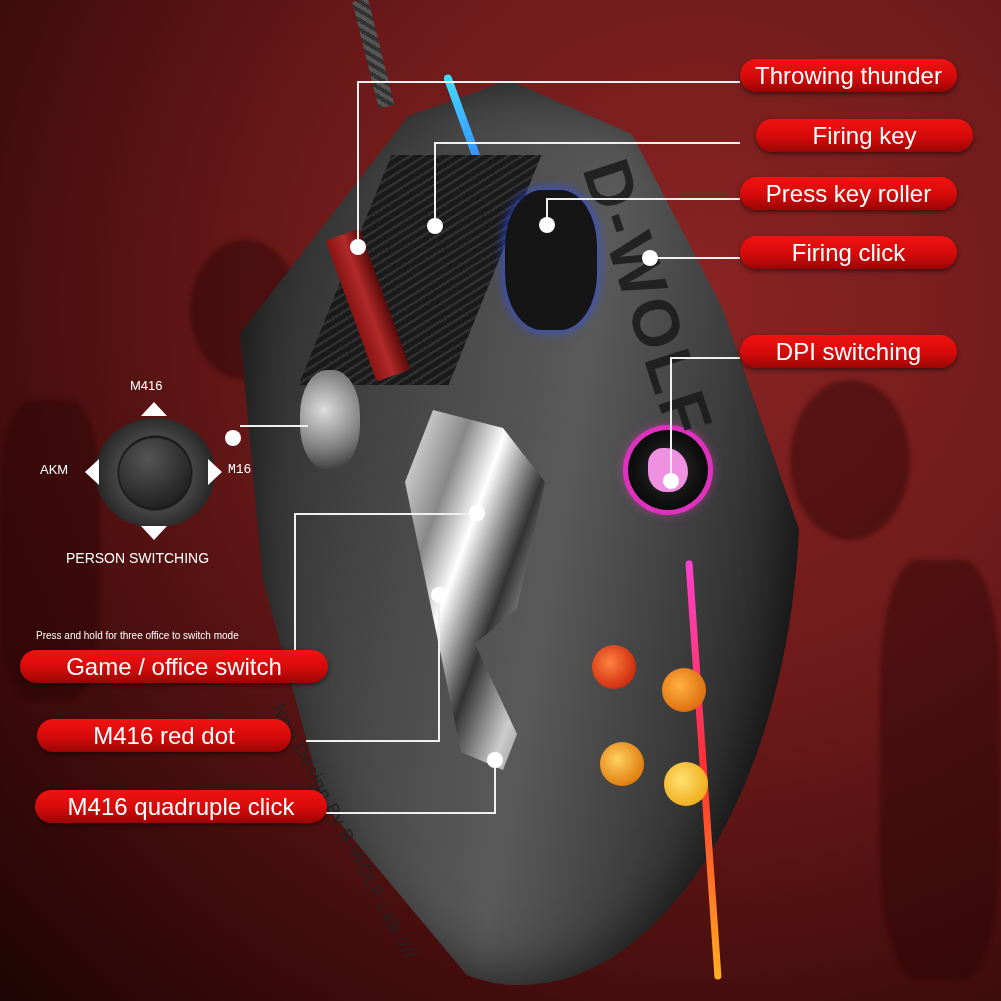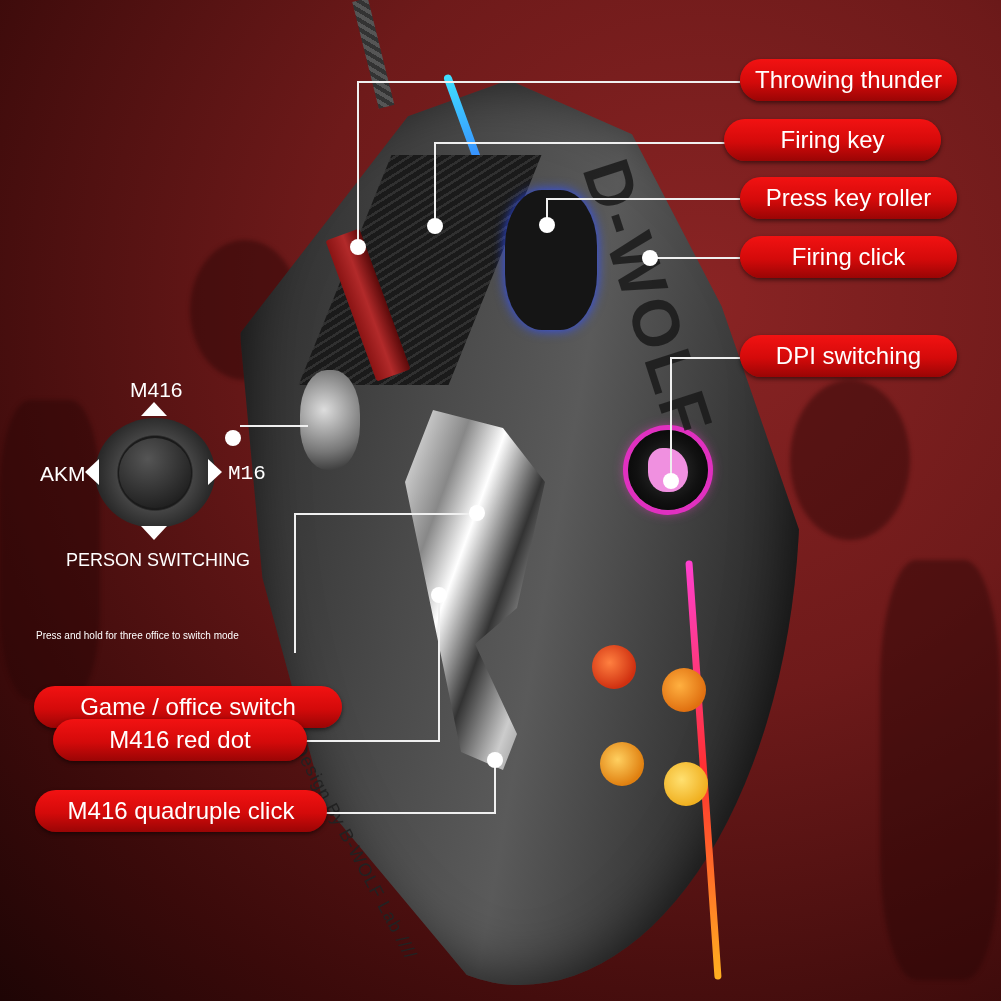--- a/index.html
+++ b/index.html
@@ -22,27 +22,27 @@
     background:linear-gradient(110deg,#eee 0%,#888 25%,#fff 40%,#333 60%,#ccc 80%,#666 100%);
     clip-path:polygon(20% 0%,70% 5%,100% 20%,80% 55%,50% 65%,80% 90%,70% 100%,40% 95%,0% 20%);
     filter:drop-shadow(0 0 4px #e020b0);}
   .dpi-button{position:absolute;left:628px;top:430px;width:80px;height:80px;border-radius:50%;background:radial-gradient(circle,#333 0%,#111 55%,#000 100%);box-shadow:0 0 0 5px #e030c0,0 0 14px #ff40d0;}
   .dpi-logo{position:absolute;left:20px;top:18px;width:40px;height:44px;background:#f090e0;border-radius:40% 60% 50% 50%;}
   .led{position:absolute;width:44px;height:44px;border-radius:50%;background:radial-gradient(circle at 40% 40%,#ffd060,#e08010 70%);}
   .brand-text{position:absolute;left:640px;top:150px;color:#1a1a1a;font-weight:bold;font-size:66px;transform:rotate(72deg);transform-origin:left top;letter-spacing:4px;opacity:.85;white-space:nowrap;}
   .curve-text{position:absolute;left:286px;top:700px;color:#222;font-size:18px;transform:rotate(62deg);transform-origin:left top;white-space:nowrap;letter-spacing:1px;}
   .line{position:absolute;background:#f0f0f0;}
   .dot{position:absolute;width:16px;height:16px;border-radius:50%;background:#fff;margin:-8px 0 0 -8px;}
-  .pill{position:absolute;height:42px;border-radius:22px;
+  .pill{position:absolute;height:33px;border-radius:22px;
     background:linear-gradient(180deg,#f21212 0%,#d40a0a 55%,#9a0505 100%);
     box-shadow:0 2px 4px rgba(0,0,0,.5);color:#fff;font-size:24px;display:flex;align-items:center;justify-content:center;white-space:nowrap;}
   .joystick{position:absolute;left:95px;top:418px;width:120px;height:110px;border-radius:50%;background:radial-gradient(circle,#2c2c2c 0%,#1a1a1a 45%,#444 47%,#2a2a2a 70%,#111 100%);}
   .joy-center{position:absolute;left:24px;top:20px;width:72px;height:70px;border-radius:50%;background:radial-gradient(circle at 40% 30%,#555,#111);}
   .tri{position:absolute;width:0;height:0;}
-  .joy-label{position:absolute;color:#fff;font-size:21px;}
+  .joy-label{position:absolute;color:#fff;font-size:13px;}
   .hint{position:absolute;left:36px;top:630px;color:#fff;font-size:10px;}
 </style>
 </head>
 <body>
 
 <div class="bg-figure" style="left:190px;top:240px;width:110px;height:140px;"></div>
 <div class="bg-figure" style="left:790px;top:380px;width:120px;height:160px;"></div>
 <div class="bg-figure" style="left:880px;top:560px;width:120px;height:420px;border-radius:30%;"></div>
 <div class="bg-figure" style="left:0px;top:400px;width:100px;height:300px;border-radius:30%;"></div>
 
@@ -93,34 +93,34 @@
 
 <div class="line" style="left:306px;top:740px;width:134px;height:2px;"></div>
 <div class="line" style="left:438px;top:595px;width:2px;height:147px;"></div>
 <div class="dot" style="left:439px;top:595px;"></div>
 
 <div class="line" style="left:326px;top:812px;width:170px;height:2px;"></div>
 <div class="line" style="left:494px;top:760px;width:2px;height:54px;"></div>
 <div class="dot" style="left:495px;top:760px;"></div>
 
 <div class="pill" style="left:740px;top:59px;width:217px;">Throwing thunder</div>
-<div class="pill" style="left:724px;top:119px;width:217px;">Firing key</div>
+<div class="pill" style="left:756px;top:119px;width:217px;">Firing key</div>
 <div class="pill" style="left:740px;top:177px;width:217px;">Press key roller</div>
 <div class="pill" style="left:740px;top:236px;width:217px;">Firing click</div>
 <div class="pill" style="left:740px;top:335px;width:217px;">DPI switching</div>
 
 <div class="joystick">
   <div class="joy-center"></div>
 </div>
 <div class="tri" style="left:141px;top:402px;border-left:13px solid transparent;border-right:13px solid transparent;border-bottom:14px solid #fff;"></div>
 <div class="tri" style="left:141px;top:526px;border-left:13px solid transparent;border-right:13px solid transparent;border-top:14px solid #fff;"></div>
 <div class="tri" style="left:85px;top:459px;border-top:13px solid transparent;border-bottom:13px solid transparent;border-right:14px solid #fff;"></div>
 <div class="tri" style="left:208px;top:459px;border-top:13px solid transparent;border-bottom:13px solid transparent;border-left:14px solid #fff;"></div>
 <div class="joy-label" style="left:130px;top:378px;">M416</div>
 <div class="joy-label" style="left:40px;top:462px;">AKM</div>
 <div class="joy-label" style="left:228px;top:462px;font-family:Liberation Mono, monospace;">M16</div>
-<div class="joy-label" style="left:66px;top:550px;font-size:18px;">PERSON SWITCHING</div>
+<div class="joy-label" style="left:66px;top:550px;font-size:14px;">PERSON SWITCHING</div>
 
 <div class="hint">Press and hold for three office to switch mode</div>
 
-<div class="pill" style="left:34px;top:650px;width:308px;margin-top:36px;">Game / office switch</div>
-<div class="pill" style="left:53px;top:719px;width:254px;">M416 red dot</div>
+<div class="pill" style="left:20px;top:650px;width:308px;">Game / office switch</div>
+<div class="pill" style="left:37px;top:719px;width:254px;">M416 red dot</div>
 <div class="pill" style="left:35px;top:790px;width:292px;">M416 quadruple click</div>
 
 </body></html>

